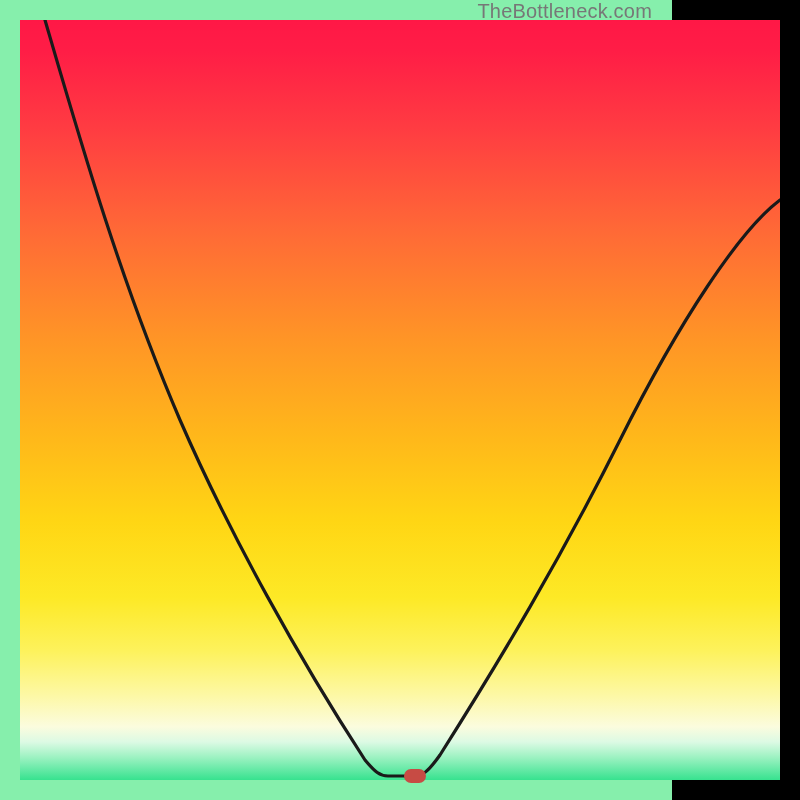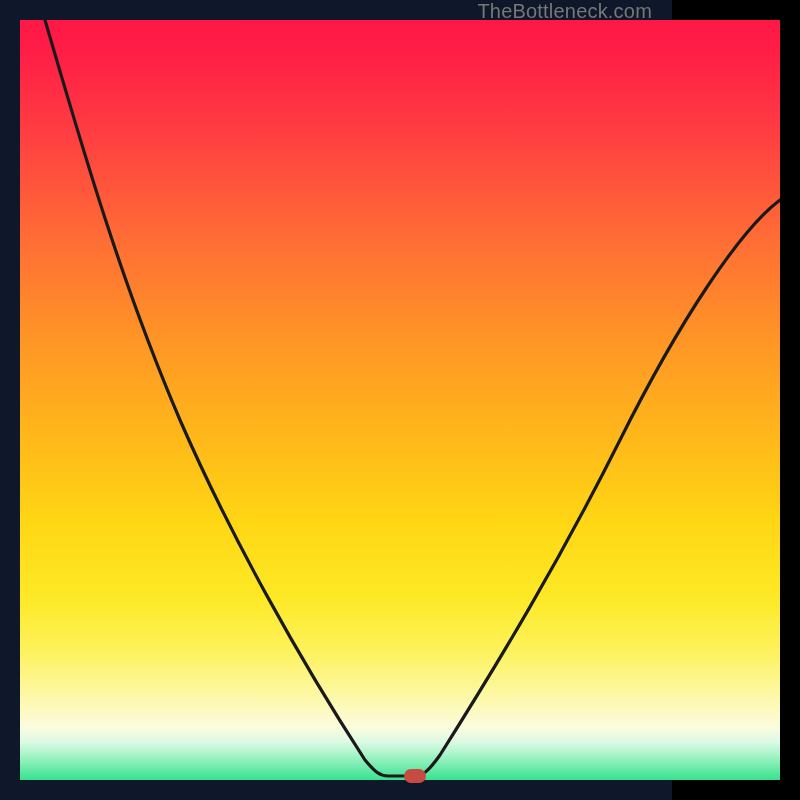--- a/index.html
+++ b/index.html
@@ -10,21 +10,21 @@
     background: #000;
     overflow: hidden;
     font-family: Arial, Helvetica, sans-serif;
   }
   .frame {
     position: absolute;
     top: 0;
     left: 0;
     width: 672px;
     height: 800px;
-    background: #0f172a;
+    background: #86efac;
   }
   .plot {
     position: absolute;
     top: 20px;
     left: 20px;
     width: 760px;
     height: 760px;
     background: linear-gradient(
       to bottom,
       #ff1846 0%,

